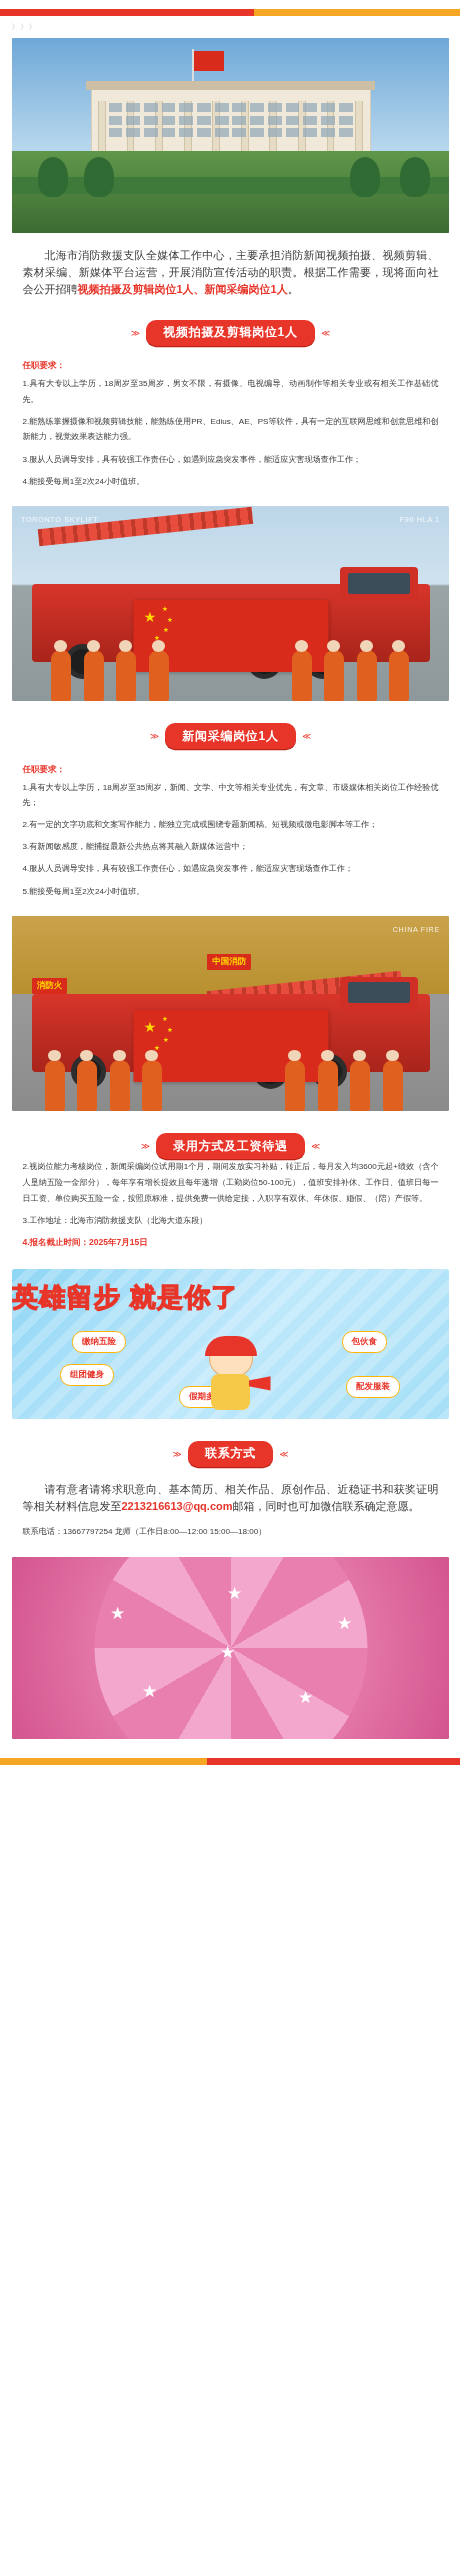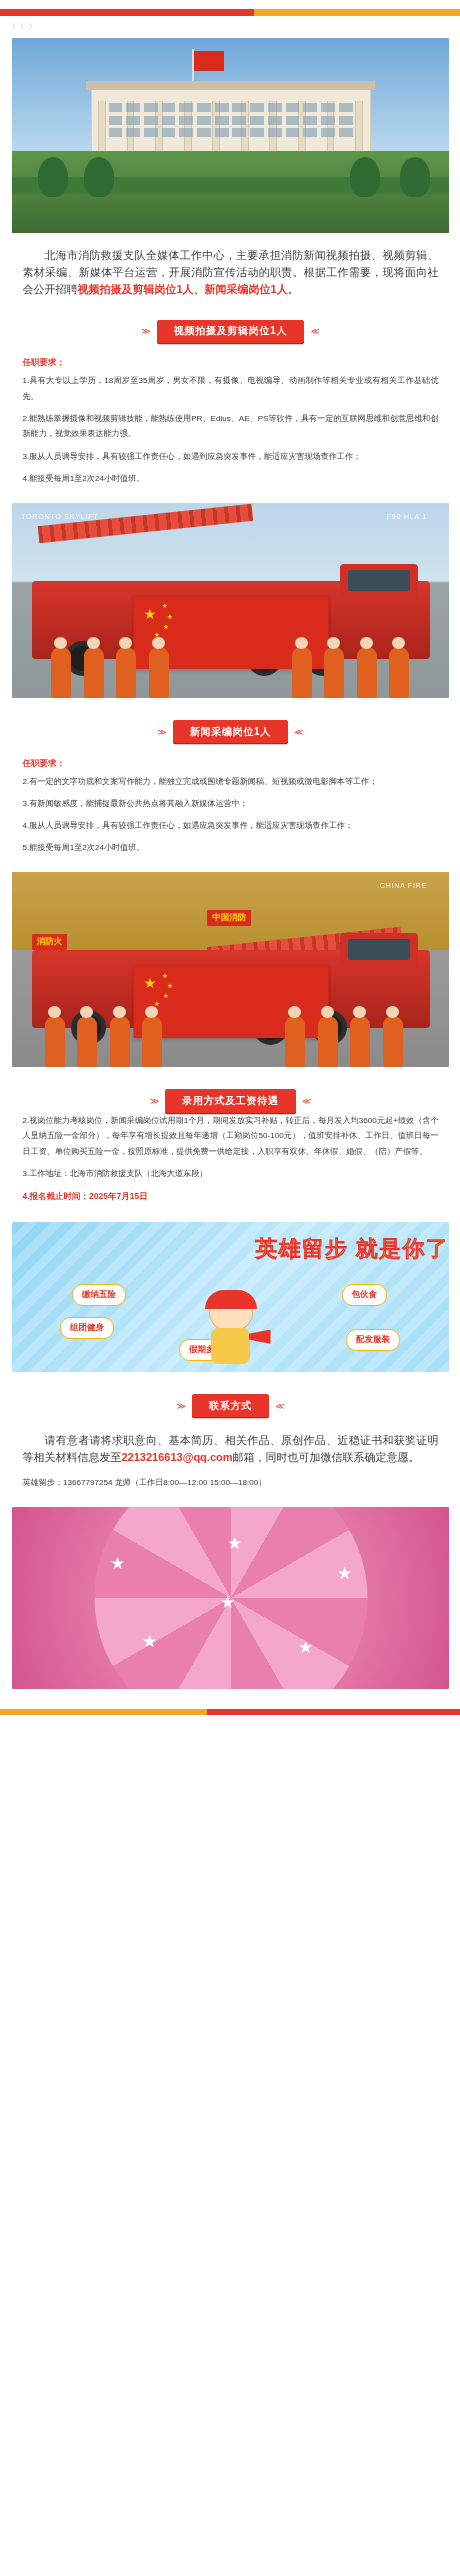--- a/index.html
+++ b/index.html
@@ -76,24 +76,24 @@
   
   .sec-title-wrap {
     width: 416px;
     margin: 22px auto 0;
     display:flex; align-items:center; justify-content:center; gap:6.5px;
   }
   .sec-title-wrap .deco { color:#e8352a; font-size:8.5px; }
   .sec-title {
     background:#e8352a;
     color:#fff;
-    font-size:10px;
+    font-size:12px;
     font-weight:bold;
     padding:4.6px 17px;
-    border-radius:2px;
+    border-radius:10px;
     letter-spacing:0.7px;
     box-shadow:0 1.3px 0 #b92316;
   }
   
   .req-label {
     width: 416px;
     margin: 14.3px auto 3.9px;
     color: #e8352a;
     font-weight: bold;
     font-size: 8.5px;
@@ -124,33 +124,33 @@
   .bigflag {
     position:absolute; left:50%; transform:translateX(-50%); bottom:29px;
     width:195px; height:72px; background:#d92b1c; box-shadow:0 1.3px 3.9px rgba(0,0,0,.25);
   }
   .bigflag .star { position:absolute; color:#ffd700; font-size:14.3px; left:10.4px; top:9px;}
   .bigflag .s2 { position:absolute; color:#ffd700; font-size:6.5px; }
   .people { position:absolute; bottom:0; left:0; width:100%; height:60px; }
   .people i { position:absolute; bottom:0; width:19.5px; height:51px; background:#e06020; border-radius:9px 9px 2.6px 2.6px; }
   .people i::after { content:""; position:absolute; top:-10.4px; left:3.3px; width:13px; height:11.7px; border-radius:50%; background:#f0d5b8; }
   .photo-cap { position:absolute; left:9px; top:9px; color:#fff; font-size:7.2px; letter-spacing:0.7px; opacity:.85;}
-  .photo-cap2 { position:absolute; right:22px; top:9px; color:#fff; font-size:7.2px; letter-spacing:0.7px; opacity:.85;}
+  .photo-cap2 { position:absolute; right:9px; top:9px; color:#fff; font-size:7.2px; letter-spacing:0.7px; opacity:.85;}
   .shop-row { position:absolute; left:0; top:0; width:100%; height:78px; background:linear-gradient(#c9a24b,#b8902f); }
   .shop-row .sign { position:absolute; background:#d92b1c; color:#ffd700; font-size:8.5px; font-weight:bold; padding:2px 5.2px; border-radius:1.3px;}
   
   .benefit {
     width: 437px; margin: 19.5px auto 0; height: 150px; border-radius:2.6px;
     background: linear-gradient(135deg,#8fd6f5 0%, #bfe8fb 50%, #a5dff7 100%);
     position: relative; overflow:hidden;
   }
   .benefit .stripes { position:absolute; inset:0; background:repeating-linear-gradient(-45deg, rgba(255,255,255,.22) 0 9px, rgba(255,255,255,0) 9px 18px); }
   .benefit-title {
-    position:absolute; left:0; right:0; top:11.7px; text-align:right;
-    font-size: 22px; font-weight:normal; color:#ffd23a;
+    position:absolute; left:0; right:0; top:11.7px; text-align:left;
+    font-size: 26px; font-weight:bold; color:#ffd23a;
     -webkit-text-stroke: 1.3px #e8352a;
     letter-spacing:1.3px;
   }
   .bubble {
     position:absolute; background:#fff; border:1.3px solid #ffb400; border-radius:10.4px;
     font-size:8.5px; color:#e8352a; font-weight:bold; padding:3.9px 9px;
   }
   .mascot {
     position:absolute; left:50%; transform:translateX(-50%); bottom:6.5px;
     width:62px; height:72px;
@@ -308,20 +308,21 @@
     <div class="photo-cap2">F90 HLA 1</div>
   </div>
 
   <div class="sec-title-wrap">
     <span class="deco">≫</span>
     <span class="sec-title">新闻采编岗位1人</span>
     <span class="deco">≪</span>
   </div>
 
   <div class="req-label">任职要求：</div>
+  <p class="req-item">1.具有大专以上学历，18周岁至35周岁，新闻、文学、中文等相关专业优先，有文章、市级媒体相关岗位工作经验优先；</p>
   <p class="req-item">2.有一定的文字功底和文案写作能力，能独立完成或围绕专题新闻稿、短视频或微电影脚本等工作；</p>
   <p class="req-item">3.有新闻敏感度，能捕捉最新公共热点将其融入新媒体运营中；</p>
   <p class="req-item">4.服从人员调导安排，具有较强工作责任心，如遇应急突发事件，能适应灾害现场查作工作；</p>
   <p class="req-item">5.能接受每周1至2次24小时值班。</p>
 
   <div class="photo photo-2">
     <div class="shop-row">
       <span class="sign" style="left:19.5px;top:62px">消防火</span>
       <span class="sign" style="left:195px;top:38px">中国消防</span>
     </div>
@@ -384,21 +385,21 @@
     <span class="sec-title">联系方式</span>
     <span class="deco">≪</span>
   </div>
 
   <p class="body-text">
     <span>请有意者请将求职意向、基本简历、相关作品、原创作品、近稳证书和获奖证明等相关材料信息发至</span><span class="hl">2213216613@qq.com</span><span>邮箱，同时也可加微信联系确定意愿。</span>
   </p>
 
 
   <p class="contact-line">
-    <span>英雄留步：</span><span>13667797254</span>
+    <span>联系电话：</span><span>13667797254</span>
     <span>龙师（工作日8:00—12:00  15:00—18:00）</span>
   </p>
 
   <div class="photo-3">
     <div class="umb"></div>
     <span class="st" style="left:98px;top:46px">★</span>
     <span class="st" style="left:215px;top:26px">★</span>
     <span class="st" style="left:325px;top:56px">★</span>
     <span class="st" style="left:130px;top:124px">★</span>
     <span class="st" style="left:286px;top:130px">★</span>

